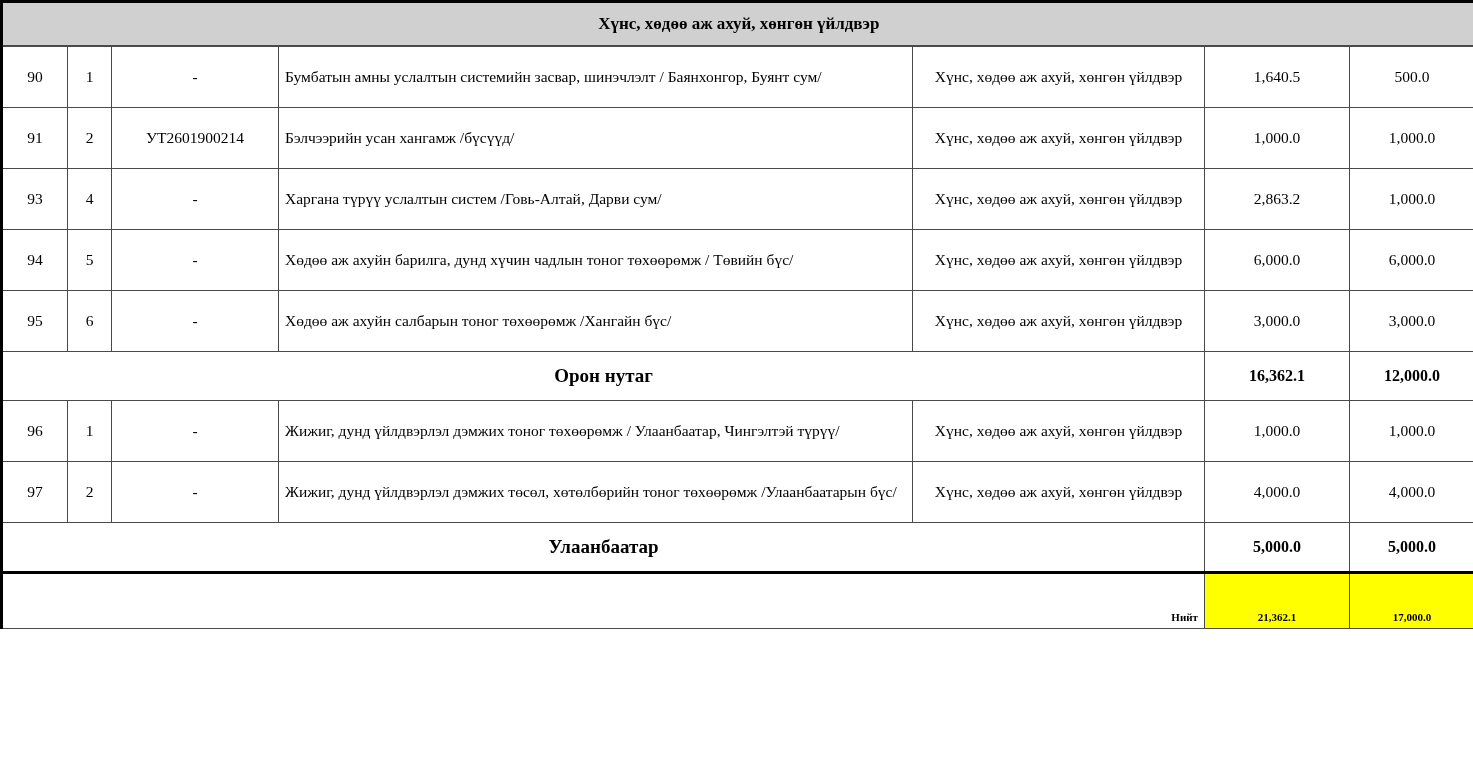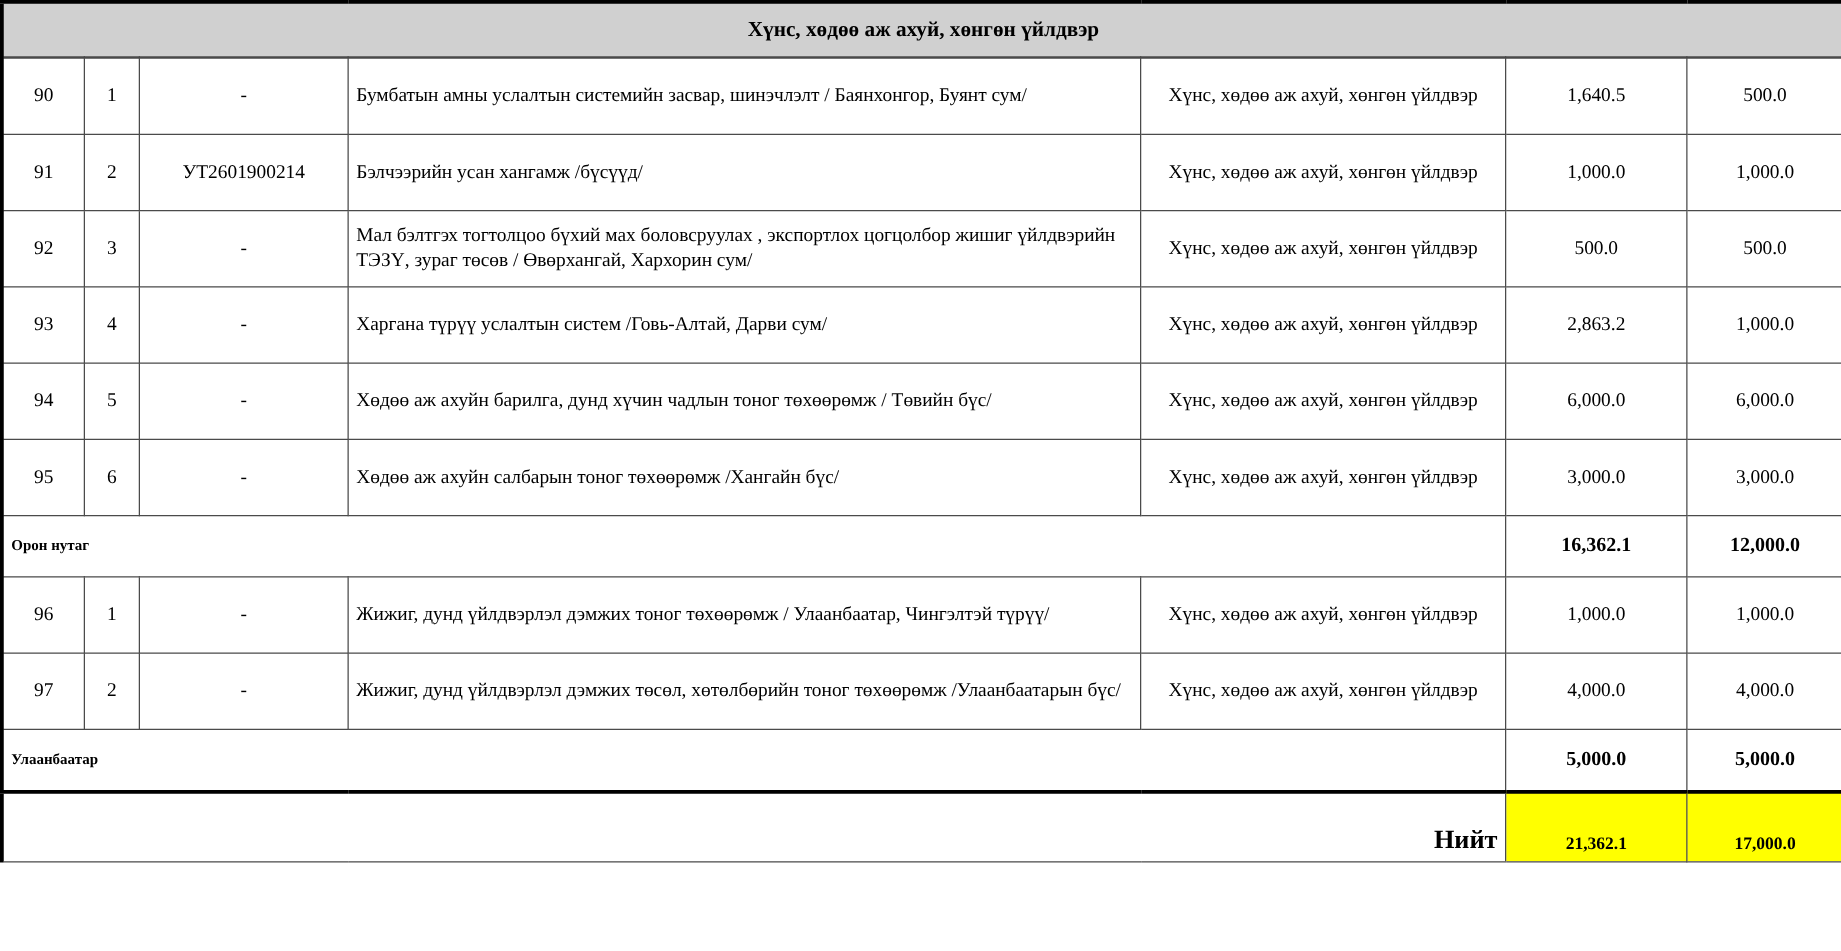--- a/index.html
+++ b/index.html
@@ -75,41 +75,41 @@
 
   
   tr.data-row td { height: 52px; }
 
   
   tr.subtotal td {
     font-weight: bold;
     height: 40px;
   }
   tr.subtotal td.label {
-    text-align: left;
-    font-size: 12px;
+    text-align: center;
+    font-size: 19px;
   }
   tr.subtotal td.num { font-size: 16px; }
 
   
   tr.grand-total td {
     font-weight: bold;
     height: 46px;
     border-top: 3px solid #000000;
     vertical-align: bottom;
   }
   tr.grand-total td.label {
     text-align: right;
     padding-right: 6px;
-    font-size: 21px;
+    font-size: 11px;
     border-right: none;
   }
   tr.grand-total td.num {
     background: #ffff00;
-    font-size: 14px;
+    font-size: 11px;
   }
 </style>
 </head>
 <body>
 
 <div class="sheet">
   <table class="budget">
     <colgroup>
       <col class="c-no">
       <col class="c-idx">
@@ -138,29 +138,20 @@
       <tr class="data-row">
         <td class="a-center">91</td>
         <td class="a-center">2</td>
         <td class="a-center">УТ2601900214</td>
         <td class="a-left">Бэлчээрийн усан хангамж /бүсүүд/</td>
         <td class="a-center">Хүнс, хөдөө аж ахуй, хөнгөн үйлдвэр</td>
         <td class="num">1,000.0</td>
         <td class="num">1,000.0</td>
       </tr>
 
-      <tr class="data-row">
-        <td class="a-center">92</td>
-        <td class="a-center">3</td>
-        <td class="a-center">-</td>
-        <td class="a-left">Мал бэлтгэх тогтолцоо бүхий мах боловсруулах , экспортлох цогцолбор жишиг үйлдвэрийн ТЭЗҮ, зураг төсөв / Өвөрхангай, Хархорин сум/</td>
-        <td class="a-center">Хүнс, хөдөө аж ахуй, хөнгөн үйлдвэр</td>
-        <td class="num">500.0</td>
-        <td class="num">500.0</td>
-      </tr>
 
       <tr class="data-row">
         <td class="a-center">93</td>
         <td class="a-center">4</td>
         <td class="a-center">-</td>
         <td class="a-left">Харгана түрүү услалтын систем /Говь-Алтай, Дарви сум/</td>
         <td class="a-center">Хүнс, хөдөө аж ахуй, хөнгөн үйлдвэр</td>
         <td class="num">2,863.2</td>
         <td class="num">1,000.0</td>
       </tr>

